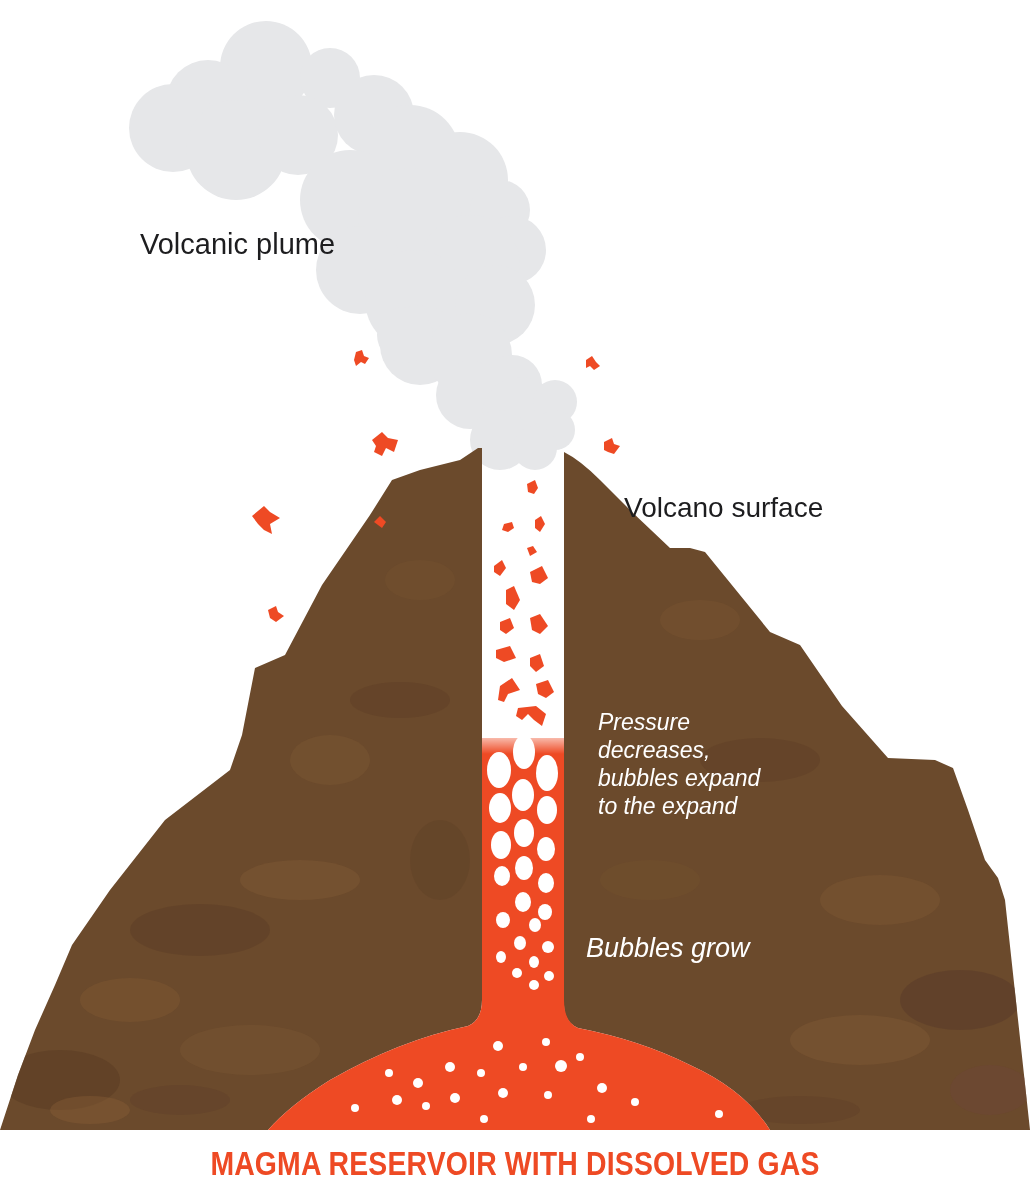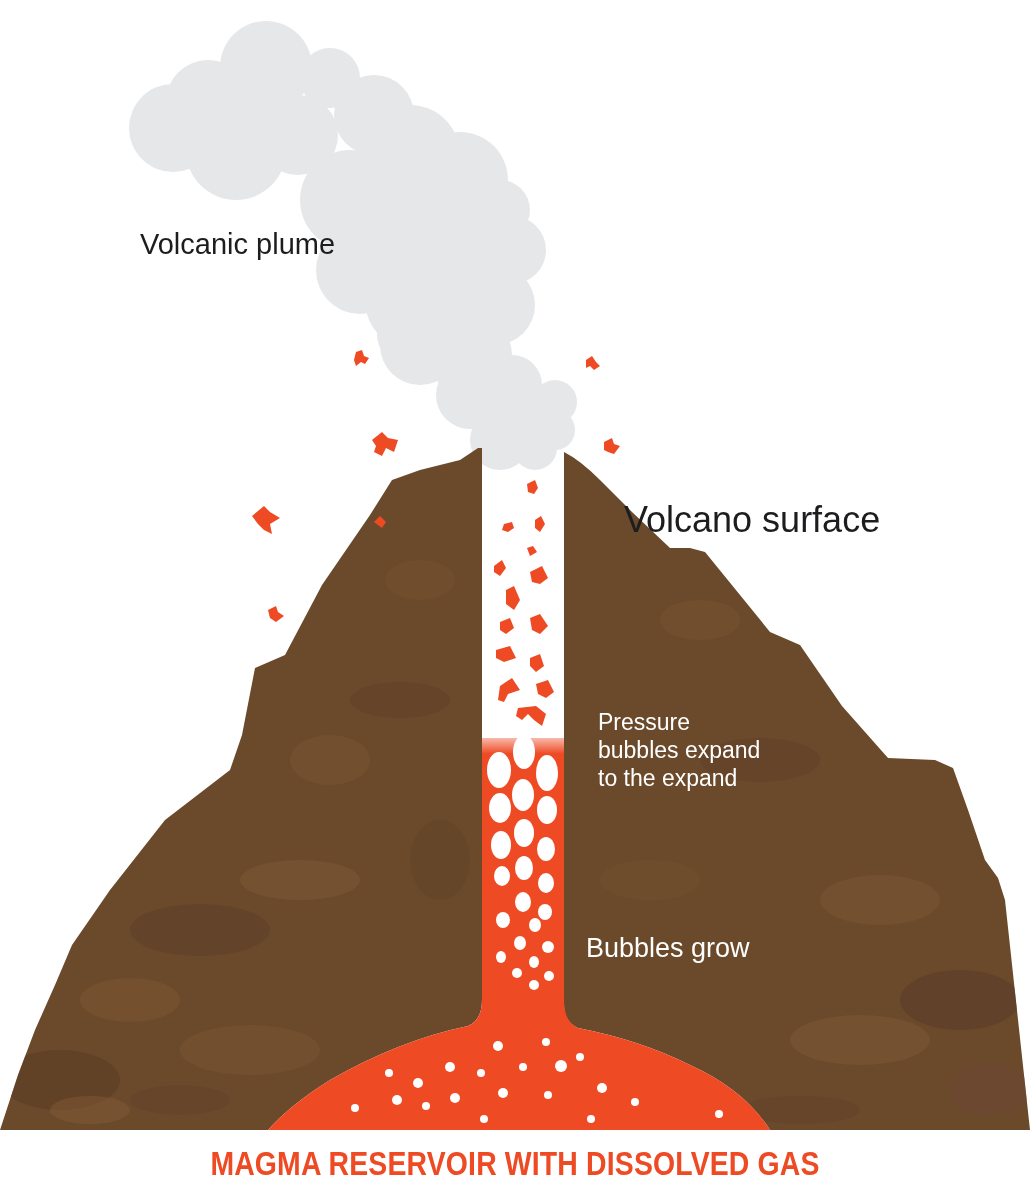--- a/index.html
+++ b/index.html
@@ -1,22 +1,22 @@
 <!DOCTYPE html>
 <html><head>
 <meta charset="utf-8">
 <style>
   html, body { margin: 0; padding: 0; background: #ffffff; }
   body { width: 1030px; height: 1192px; position: relative; overflow: hidden; font-family: "Liberation Sans", sans-serif; }
   #stage { position: absolute; left: 0; top: 0; width: 1030px; height: 868px; }
   .label { position: absolute; margin: 0; font-family: "Liberation Sans", sans-serif; }
   .label-dark { color: #1d1d1f; }
-  .label-light { color: #ffffff; }
+  .label-light { color: #ffffff; font-style: italic; }
   #plume-label { left: 140px; top: 226px; font-size: 29px; line-height: 36px; }
-  #surface-label { left: 624px; top: 491px; font-size: 36px; line-height: 34px; margin-top: 12px; }
+  #surface-label { left: 624px; top: 491px; font-size: 28px; line-height: 34px; }
   #pressure-label { left: 598px; top: 708px; font-size: 23px; line-height: 28px; }
   #grow-label { left: 586px; top: 931px; font-size: 27px; line-height: 34px; }
   #reservoir-label { left: 0; width: 1030px; top: 1142px; text-align: center; font-size: 33px; line-height: 44px; color: #ee4a24; font-weight: bold; letter-spacing: 0.2px; transform: scaleX(0.86); transform-origin: 50% 50%; }
 </style>
 </head>
 <body>
 
 <div id="stage">
   <svg width="1030" height="1192" viewBox="0 0 1030 1192" xmlns="http://www.w3.org/2000/svg">
     <defs>
@@ -178,20 +178,21 @@
 
   
   <div id="plume-label" class="label label-dark">
     <div>Volcanic plume</div>
   </div>
 
   <div id="surface-label" class="label label-dark">Volcano surface</div>
 
   <div id="pressure-label" class="label label-light">
     <div>Pressure</div>
+    <div>decreases,</div>
     <div>bubbles expand</div>
     <div>to the expand</div>
   </div>
 
   <div id="grow-label" class="label label-light">Bubbles grow</div>
 
   <div id="reservoir-label" class="label">MAGMA RESERVOIR WITH DISSOLVED GAS</div>
 </div>
 
 </body></html>

